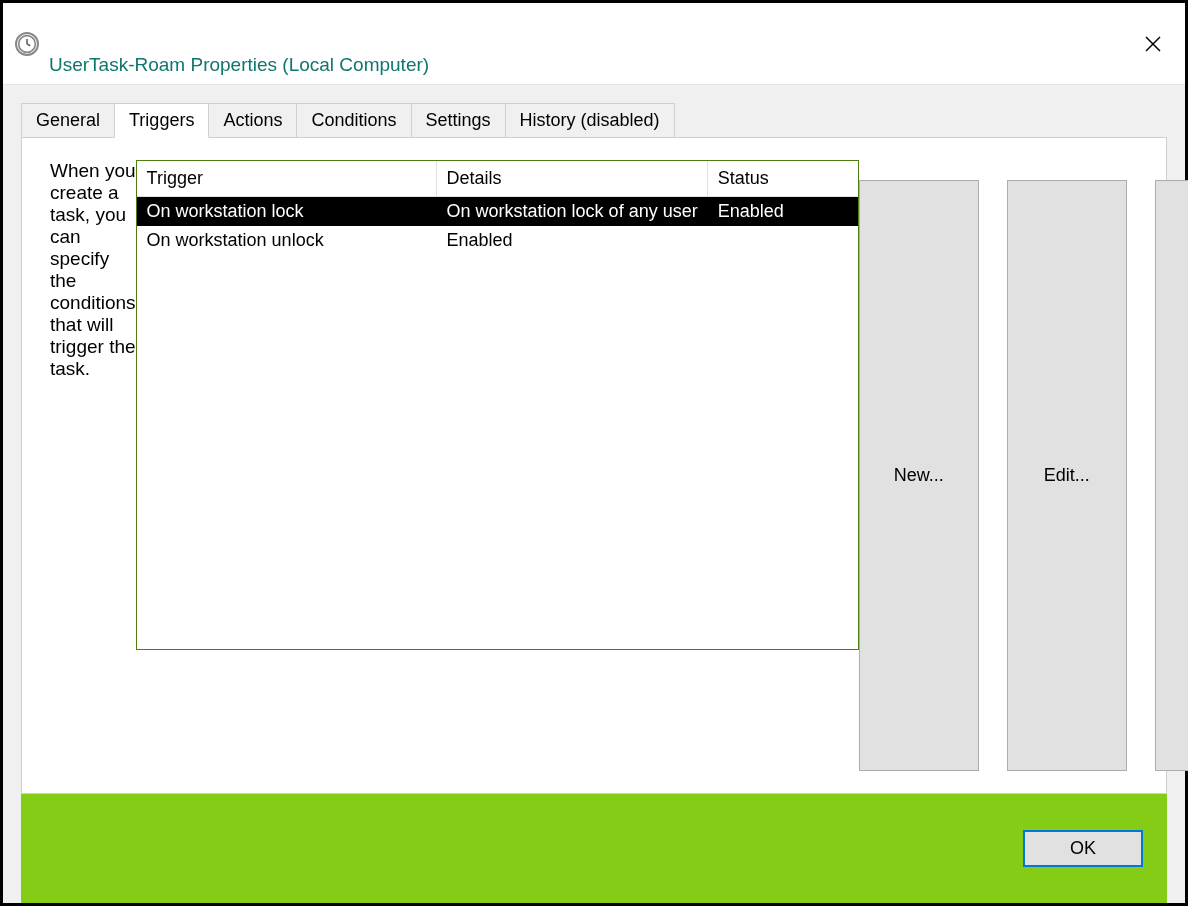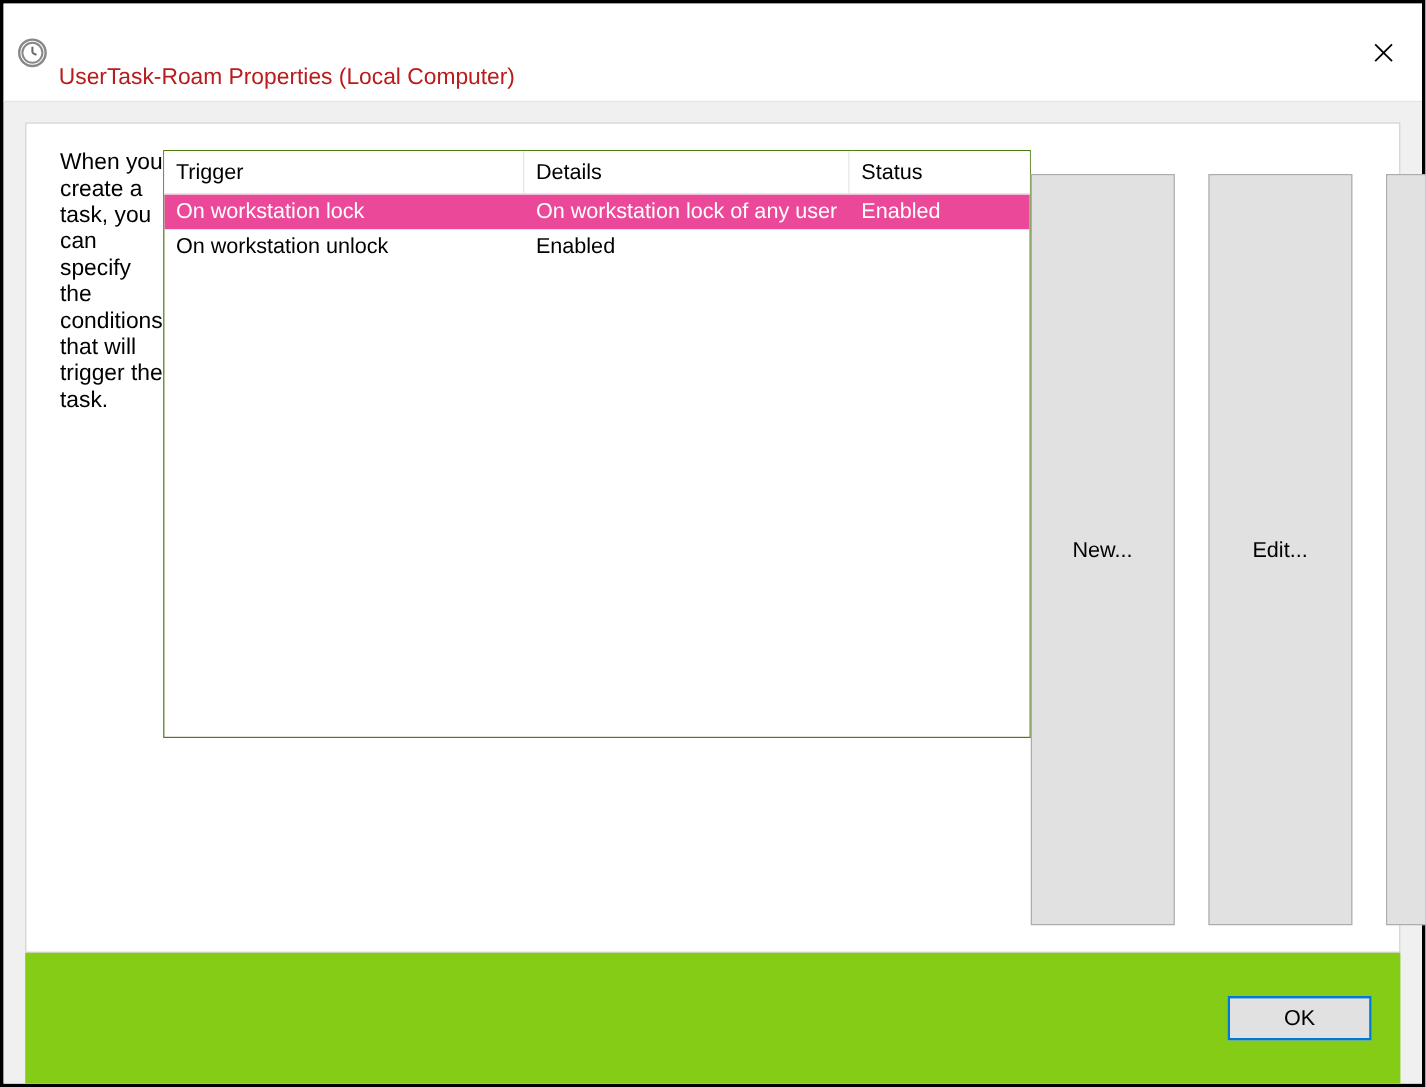--- a/index.html
+++ b/index.html
@@ -42,21 +42,21 @@
       justify-content: center;
       position: relative;
     }
     .titlebar-icon svg {
       width: 20px;
       height: 20px;
     }
     .titlebar-title {
       flex: 1;
       font-size: 19px;
-      color: #b91c1c;
+      color: #0f766e;
       margin-top: 43px;
     }
     .titlebar-close {
       width: 40px;
       height: 32px;
       display: flex;
       align-items: center;
       justify-content: center;
       cursor: pointer;
       font-size: 18px;
@@ -129,21 +129,21 @@
     .col-status  { width: 150px; border-right: none; }
     .list-body {
       flex: 1;
       overflow: auto;
     }
     .list-row {
       display: flex;
       cursor: default;
     }
     .list-row.selected {
-      background: #ec4899;
+      background: #000000;
       color: #fff;
     }
     .list-cell {
       padding: 4px 10px;
       font-size: 18px;
       white-space: nowrap;
       overflow: hidden;
     }
     .action-buttons {
       display: flex;
@@ -189,20 +189,28 @@
     <span class="titlebar-close">
       <svg viewBox="0 0 18 18">
         <line x1="2" y1="2" x2="16" y2="16" stroke="#000" stroke-width="1.5"></line>
         <line x1="16" y1="2" x2="2" y2="16" stroke="#000" stroke-width="1.5"></line>
       </svg>
     </span>
   </div>
 
   <div class="content-area">
 
+    <div class="tabs">
+      <div class="tab">General</div>
+      <div class="tab active">Triggers</div>
+      <div class="tab">Actions</div>
+      <div class="tab">Conditions</div>
+      <div class="tab">Settings</div>
+      <div class="tab">History (disabled)</div>
+    </div>
 
     <div class="tab-panel">
 
       <div class="panel-description">When you create a task, you can specify the conditions that will trigger the task.</div>
 
       <div class="triggers-list">
         <div class="list-header">
           <div class="list-header-cell col-trigger">Trigger</div>
           <div class="list-header-cell col-details">Details</div>
           <div class="list-header-cell col-status">Status</div>

